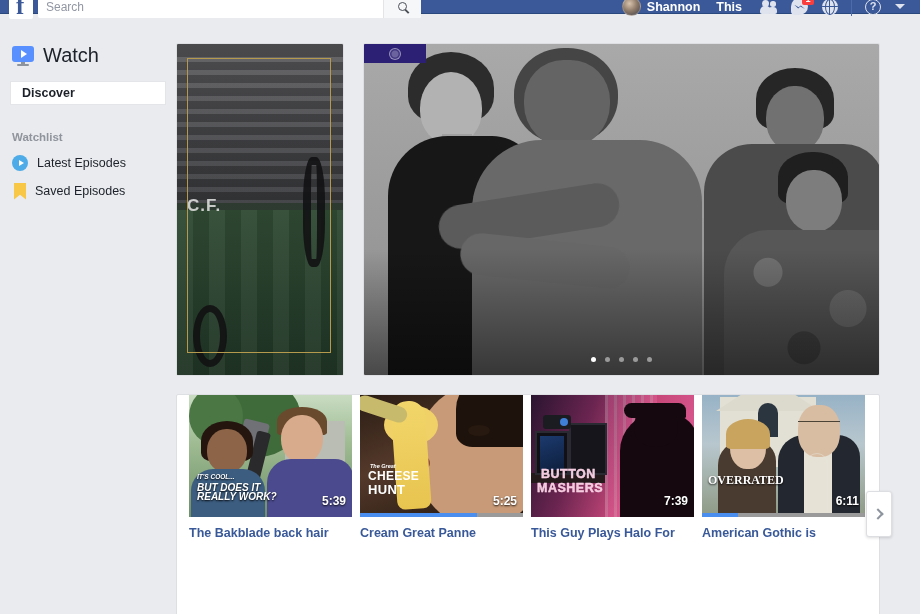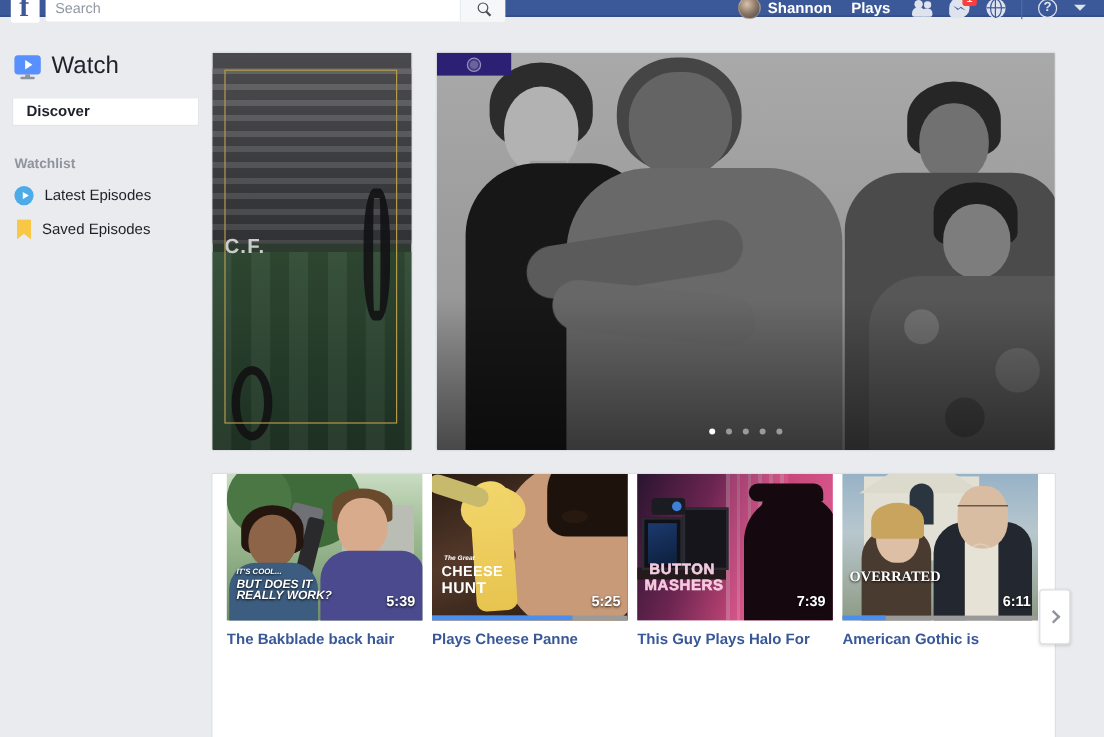--- a/index.html
+++ b/index.html
@@ -335,21 +335,21 @@
     <div class="search-btn">
       <div class="mag"></div>
     </div>
   </div>
 
   <div class="nav-right">
     <div class="nav-user">
       <div class="avatar"></div>
       <span class="nav-user-name">Shannon</span>
     </div>
-    <div class="nav-link">Plays</div>
+    <div class="nav-link">This</div>
 
     <div class="nav-icon">
       <div class="ic-friends">
         <span class="h1"></span>
           <span class="b1"></span>
           <span class="h2"></span>
           <span class="b2"></span>
       </div>
     </div>
 
@@ -491,21 +491,21 @@
             <span class="cheese"></span>
             <span class="spoon"></span>
           <span class="lg1">The Great</span>
           <span class="lg2">CHEESE</span>
           <span class="lg3">HUNT</span>
           <span class="dur">5:25</span>
           <span class="progress">
               <i style="width:72%"></i>
             </span>
         </div>
-        <div class="card-title">Plays Cheese Panne</div>
+        <div class="card-title">Cream Great Panne</div>
       </div>
 
       <div class="card">
         <div class="thumb t3">
           <span class="curtain"></span>
           <span class="person"></span>
             <span class="phead"></span>
             <span class="cap"></span>
           <span class="desk"></span>
             <span class="mon2"></span>

